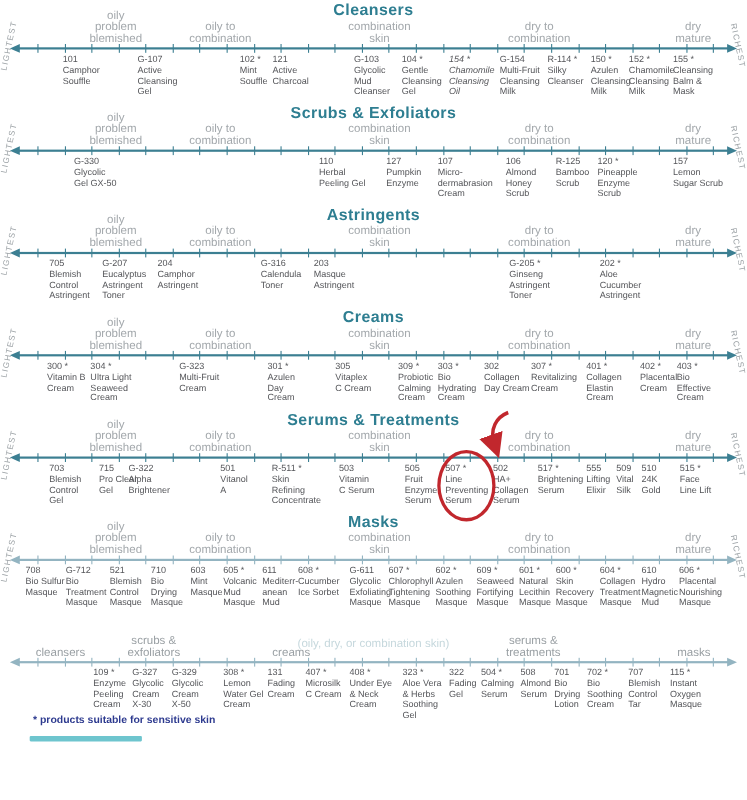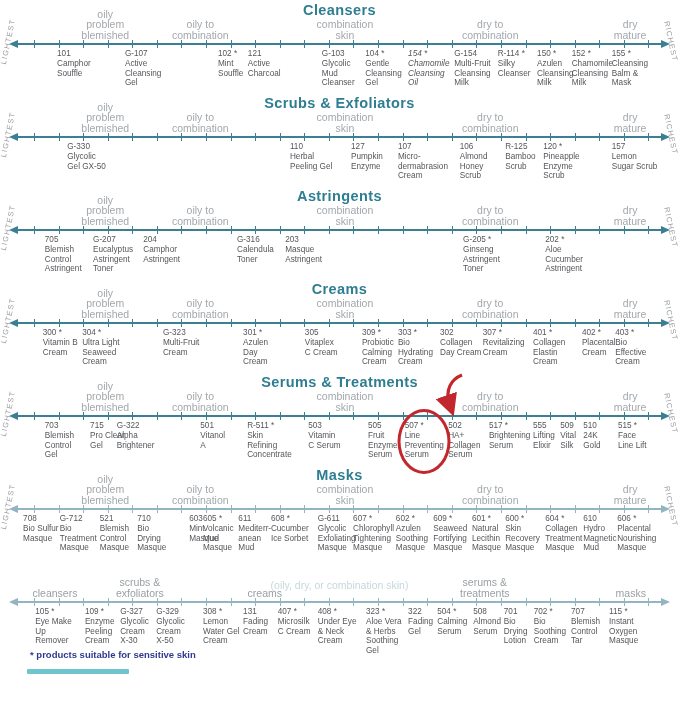--- a/index.html
+++ b/index.html
@@ -639,21 +639,21 @@
           <span class="p-name">Blemish
 Control
 Masque</span>
         </div>
         <div class="product" style="left: 20.2%;">
           <span class="p-code">710</span>
           <span class="p-name">Bio
 Drying
 Masque</span>
         </div>
-        <div class="product" style="left: 25.5%; margin-left: 16px;">
+        <div class="product" style="left: 25.5%;">
           <span class="p-code">603</span>
           <span class="p-name">Mint
 Masque</span>
         </div>
         <div class="product" style="left: 29.9%;">
           <span class="p-code">605 *</span>
           <span class="p-name">Volcanic
 Mud
 Masque</span>
         </div>
@@ -758,26 +758,20 @@
       <span class="tick" style="left: 62.92%;"></span>
       <span class="tick" style="left: 66.54%;"></span>
       <span class="tick" style="left: 70.16%;"></span>
       <span class="tick" style="left: 73.78%;"></span>
       <span class="tick" style="left: 77.4%;"></span>
       <span class="tick" style="left: 81.02%;"></span>
       <span class="tick" style="left: 84.64%;"></span>
       <span class="tick" style="left: 88.26%;"></span>
       <span class="tick" style="left: 91.88%;"></span>
       <span class="tick" style="left: 95.5%;"></span>
-      <div class="product" style="left: 5.2%;">
-        <span class="p-code">105 *</span>
-        <span class="p-name">Eye Make
-Up
-Remover</span>
-      </div>
       <div class="product" style="left: 12.5%;">
         <span class="p-code">109 *</span>
         <span class="p-name">Enzyme
 Peeling
 Cream</span>
       </div>
       <div class="product" style="left: 17.7%;">
         <span class="p-code">G-327</span>
         <span class="p-name">Glycolic
 Cream

